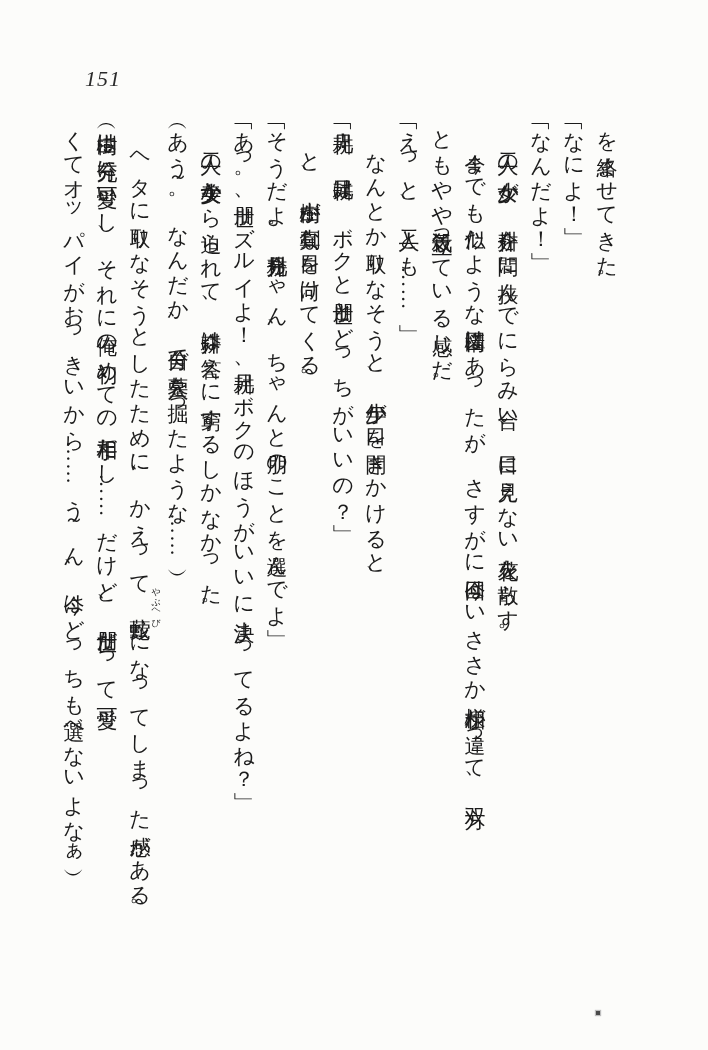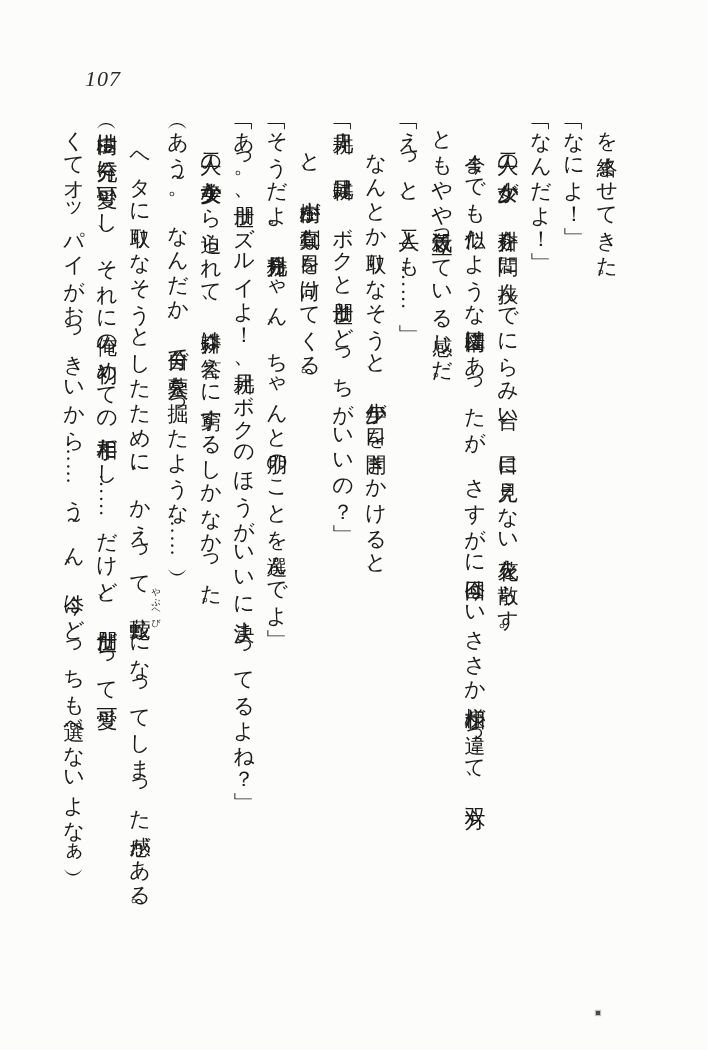--- a/index.html
+++ b/index.html
@@ -54,21 +54,21 @@
     width: 4px;
     height: 4px;
     background: #4a4a4a;
     box-shadow: 0 0 1px 1px #bdbdbd;
   }
 </style>
 </head>
 <body>
 
 <div class="book-page">
-  <div class="page-number">107</div>
+  <div class="page-number">151</div>
 
   <div class="text-area" id="text-area">
       <div class="text-line">を絡ませてきた。</div>
       <div class="text-line">「なによ！」</div>
       <div class="text-line">「なんだよ！」</div>
       <div class="text-line">　二人の少女が、耕介を間に挟んでにらみ合い、目に見えない火花を散らす。</div>
       <div class="text-line">　今までも似たような構図はあったが、さすがに今回はいささか様相が違って、双方</div>
       <div class="text-line">ともやや殺気立っている感じだ。</div>
       <div class="text-line">「えっと、二人とも……」</div>
       <div class="text-line">　なんとか取りなそうと、少年が口を開きかけると、</div>

